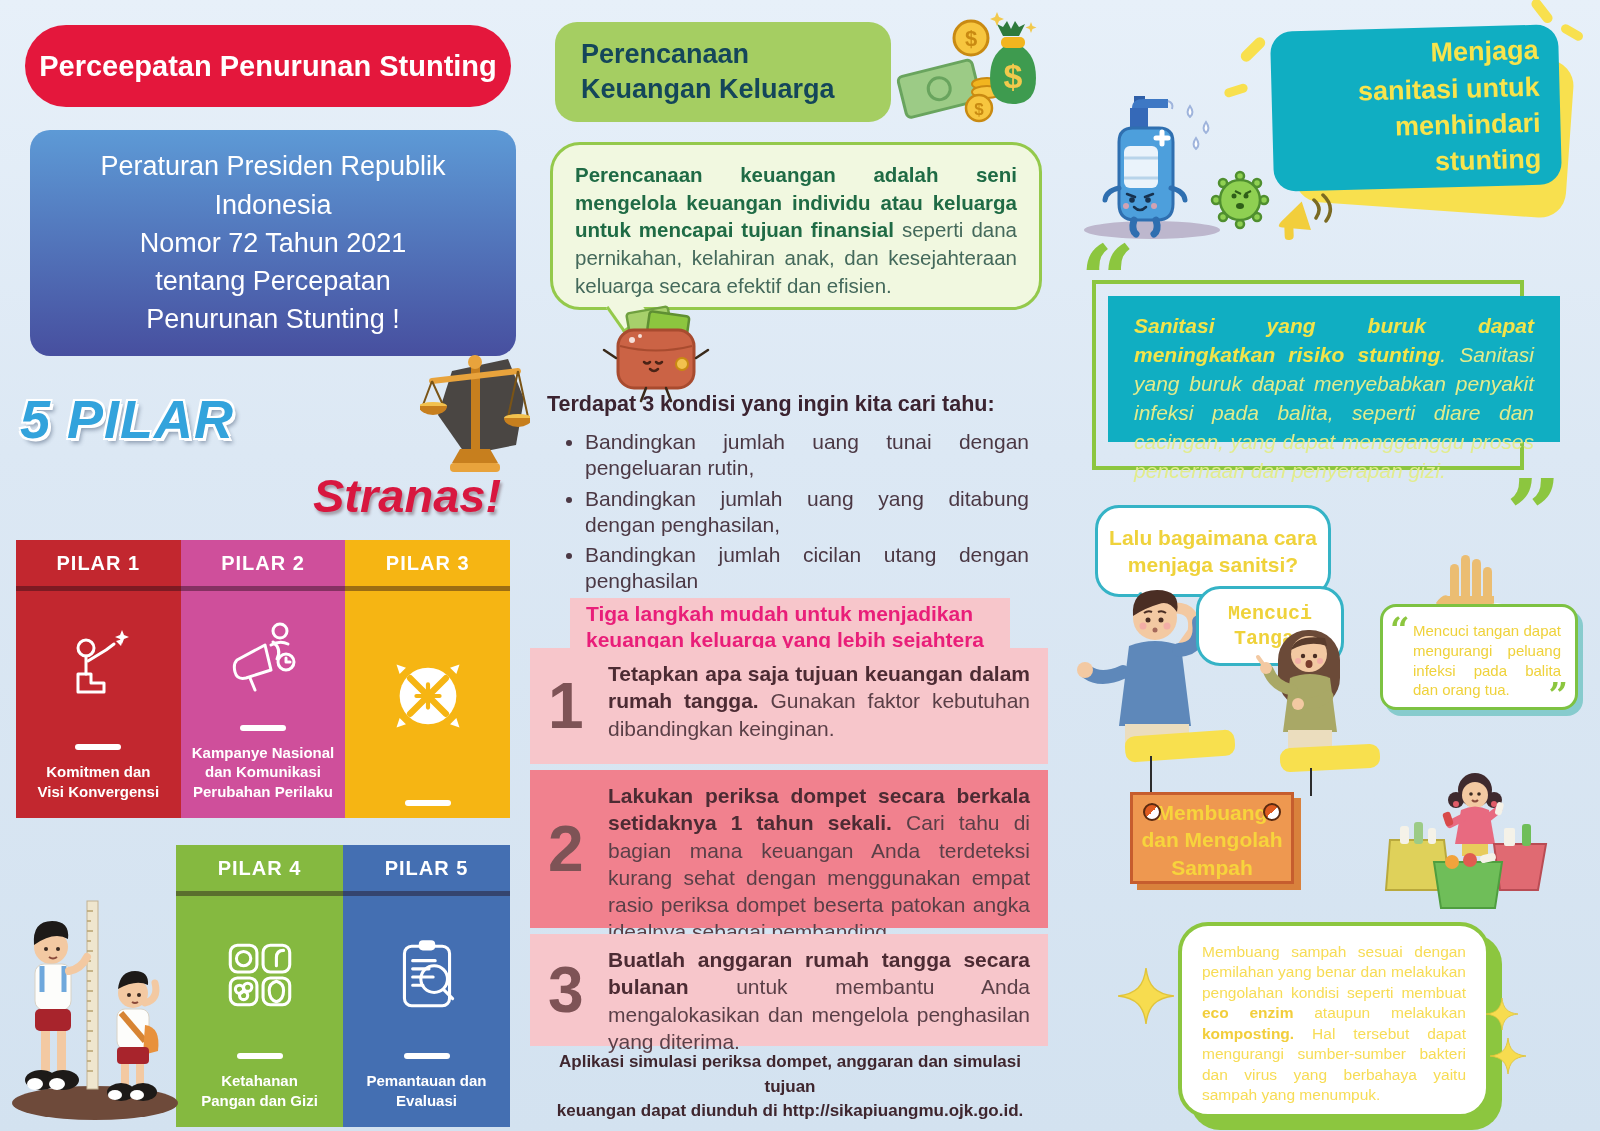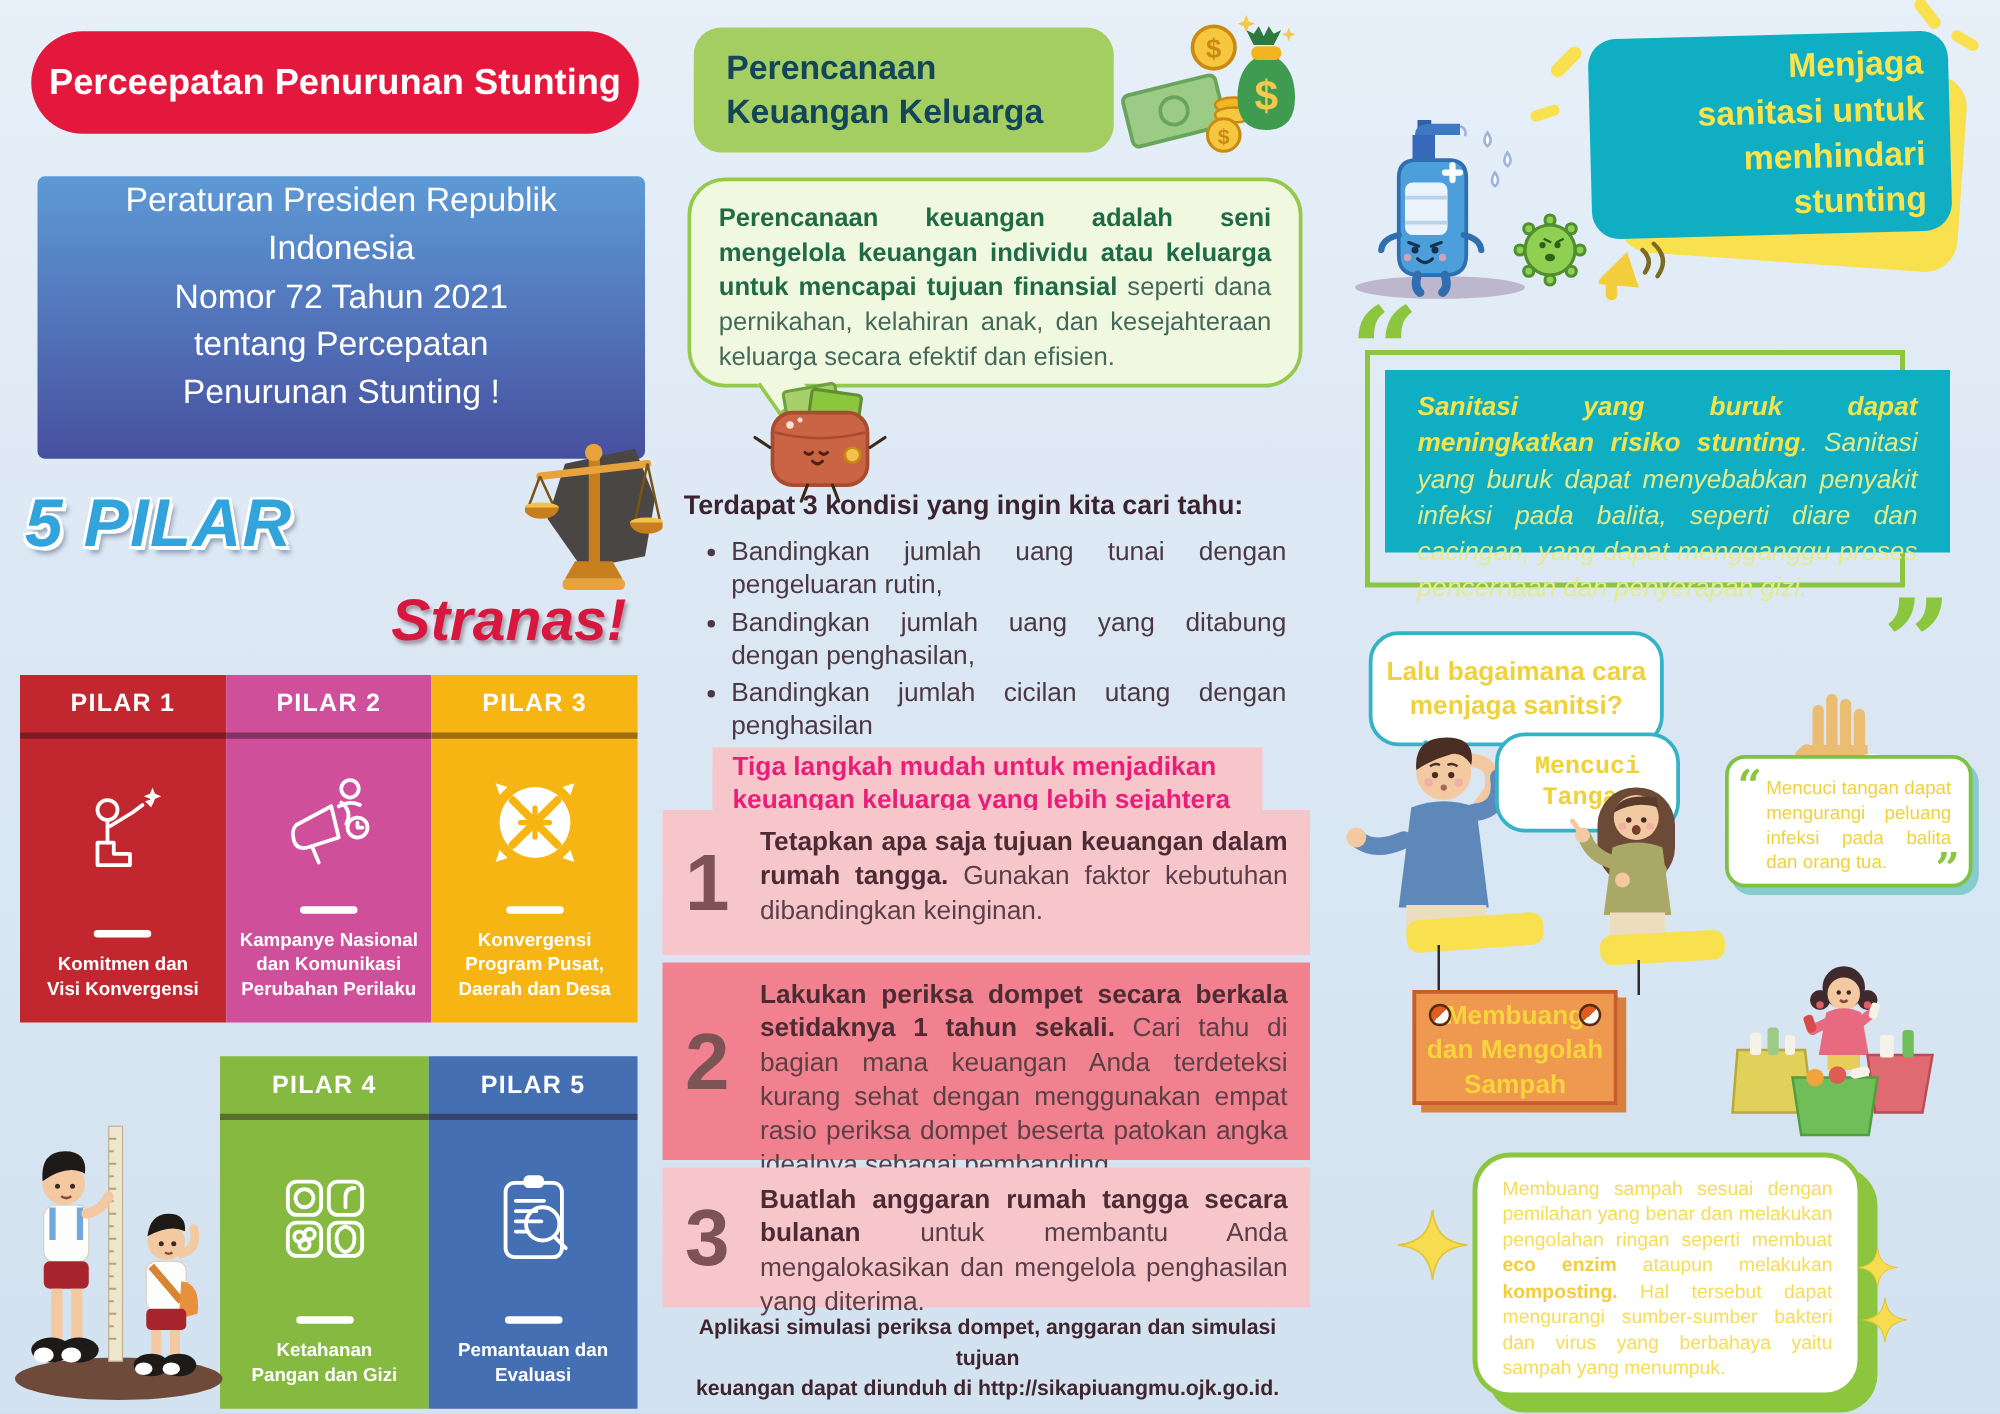--- a/index.html
+++ b/index.html
@@ -7,24 +7,24 @@
     position:relative;width:1600px;height:1131px;overflow:hidden;
     background:linear-gradient(180deg,#E7F0F9 0%,#DCE8F4 40%,#D3E2F0 100%);
     font-family:"Liberation Sans","DejaVu Sans",sans-serif;
   }
   .abs{position:absolute;}
   .pre{white-space:pre-line;}
 
   
   .pill{left:25px;top:25px;width:486px;height:82px;border-radius:45px;background:#E4173C;
         display:flex;align-items:center;justify-content:center;color:#fff;font-size:29px;font-weight:600;}
-  .regbox{left:30px;top:130px;width:486px;height:226px;border-radius:6px;
+  .regbox{left:30px;top:130px;width:486px;height:226px;border-radius:20px;
         background:linear-gradient(180deg,#5D9AD6 0%,#474F9F 100%);
-        display:flex;align-items:flex-start;justify-content:center;text-align:center;
-        color:#fff;font-size:27px;line-height:1.42;font-weight:500;margin-top:11px;}
+        display:flex;align-items:center;justify-content:center;text-align:center;
+        color:#fff;font-size:27px;line-height:1.42;font-weight:500;}
   .pilar-heading{left:20px;top:388px;font-size:54px;font-weight:800;font-style:italic;color:#33A3DC;
         letter-spacing:1px;
         text-shadow:-2px -2px 0 #fff,2px -2px 0 #fff,-2px 2px 0 #fff,3px 3px 0 #ffffff,4px 5px 4px rgba(40,60,90,.45);}
   .stranas{left:313px;top:468px;font-size:47px;font-weight:800;font-style:italic;color:#D8173F;
         text-shadow:2px 3px 3px rgba(60,20,30,.35);}
   .pilar-row{display:flex;}
   .row1{left:16px;top:540px;width:494px;height:278px;}
   .row2{left:176px;top:845px;width:334px;height:282px;}
   .pilar-card{flex:1;display:flex;flex-direction:column;color:#fff;}
   .pilar-card .ptitle{height:46px;display:flex;align-items:center;justify-content:center;
@@ -184,23 +184,20 @@
       <div class="pline"></div>
       <div class="picon">
         <svg width="84" height="84" viewBox="0 0 80 80">
           <circle cx="40" cy="40" r="27" fill="#fff"></circle>
           <path d="M23 23 L57 57 M57 23 L23 57" stroke="#F6B513" stroke-width="6" stroke-linecap="round"></path>
           <path d="M40 29 v22 M29 40 h22" stroke="#F6B513" stroke-width="4" stroke-linecap="round"></path>
           <path d="M10 10 l9 3 -6 6 z M70 10 l-9 3 6 6 z M10 70 l9-3 -6-6 z M70 70 l-9-3 6-6 z" fill="#fff"></path>
         </svg>
       </div>
       <div class="pdash"></div>
-      <div class="plabel pre">Konvergensi
-Program Pusat,
-Daerah dan Desa</div>
     </div>
   </div>
 
   <div class="abs pilar-row row2">
     <div class="pilar-card pc4">
       <div class="ptitle">PILAR 4</div>
       <div class="pline"></div>
       <div class="picon">
         <svg width="82" height="82" viewBox="0 0 80 80">
           <g stroke="#fff" fill="none" stroke-width="3" stroke-linejoin="round" stroke-linecap="round">
@@ -526,21 +523,21 @@
     <path d="M112 84 h52 l-8 46 h-38 z" fill="#E06A72" stroke="#B94C54" stroke-width="2"></path>
     <rect x="122" y="68" width="11" height="18" rx="2" fill="#F5F2E8"></rect>
     <rect x="140" y="64" width="9" height="22" rx="3" fill="#6FBE59"></rect>
     <path d="M52 102 h68 l-7 46 h-54 z" fill="#6FBE59" stroke="#4F9E3F" stroke-width="2"></path>
     <circle cx="70" cy="102" r="7" fill="#F2A33C"></circle>
     <circle cx="88" cy="100" r="7" fill="#E05C50"></circle>
     <rect x="98" y="94" width="16" height="8" rx="4" fill="#F5F2E8" transform="rotate(-14 106 98)"></rect>
   </svg>
 
   <div class="abs waste-box">
-    <span>Membuang sampah sesuai dengan pemilahan yang benar dan melakukan pengolahan ringan seperti membuat </span><b>eco enzim</b><span> ataupun melakukan </span><b>komposting.</b><span> Hal tersebut dapat mengurangi sumber-sumber bakteri dan virus yang berbahaya yaitu sampah yang menumpuk.</span>
+    <span>Membuang sampah sesuai dengan pemilahan yang benar dan melakukan pengolahan kondisi seperti membuat </span><b>eco enzim</b><span> ataupun melakukan </span><b>komposting.</b><span> Hal tersebut dapat mengurangi sumber-sumber bakteri dan virus yang berbahaya yaitu sampah yang menumpuk.</span>
   </div>
 
   <svg class="abs" style="left:1118px;top:968px;" width="56" height="56" viewBox="0 0 40 40">
     <path d="M20 0 C21.5 13 27 18.5 40 20 C27 21.5 21.5 27 20 40 C18.5 27 13 21.5 0 20 C13 18.5 18.5 13 20 0 Z" fill="#F7DC4F" stroke="#E0C43A" stroke-width="1"></path>
   </svg>
   <svg class="abs" style="left:1486px;top:998px;" width="32" height="32" viewBox="0 0 40 40">
     <path d="M20 0 C21.5 13 27 18.5 40 20 C27 21.5 21.5 27 20 40 C18.5 27 13 21.5 0 20 C13 18.5 18.5 13 20 0 Z" fill="#F7DC4F" stroke="#E0C43A" stroke-width="1"></path>
   </svg>
   <svg class="abs" style="left:1490px;top:1038px;" width="36" height="36" viewBox="0 0 40 40">
     <path d="M20 0 C21.5 13 27 18.5 40 20 C27 21.5 21.5 27 20 40 C18.5 27 13 21.5 0 20 C13 18.5 18.5 13 20 0 Z" fill="#F7DC4F" stroke="#E0C43A" stroke-width="1"></path>

